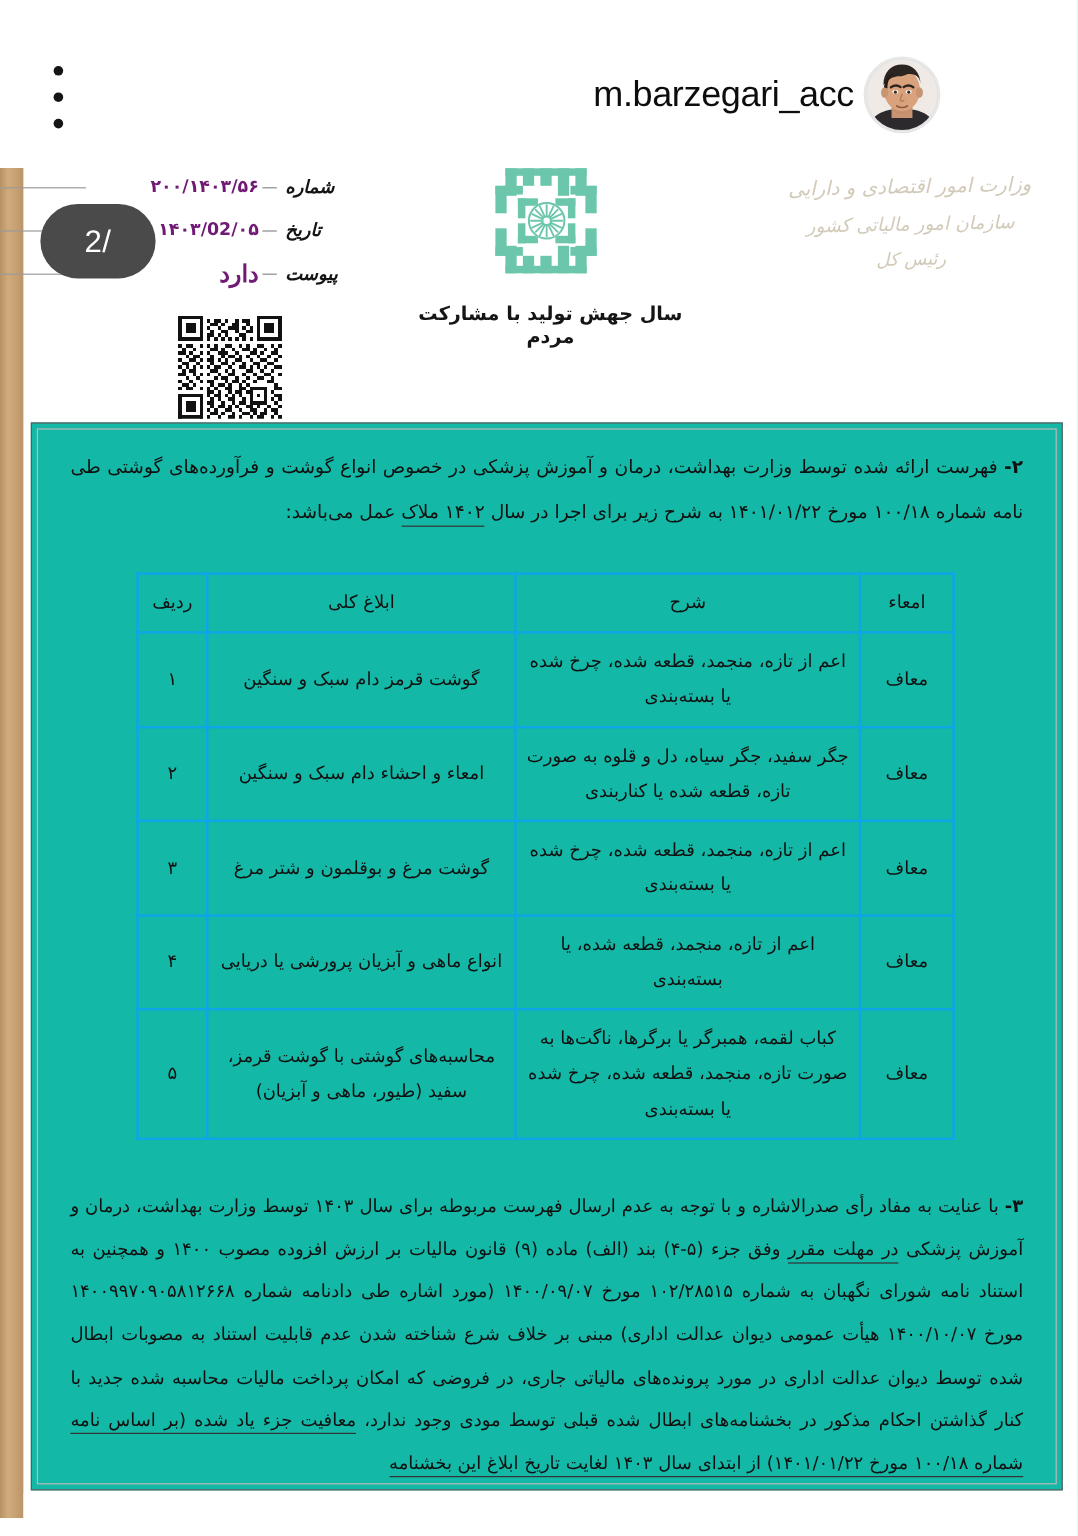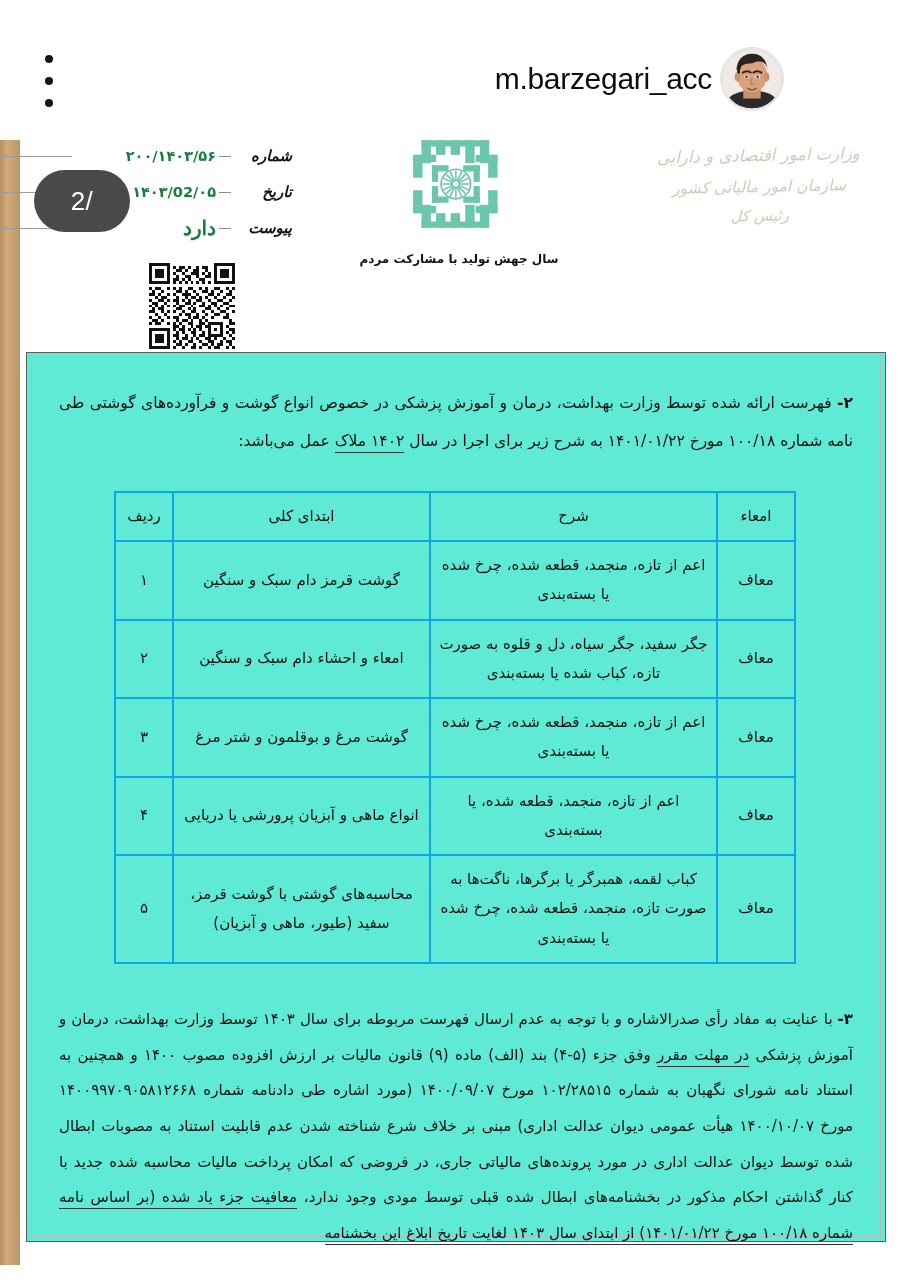--- a/index.html
+++ b/index.html
@@ -113,40 +113,40 @@
   .meta-row {
     position: relative;
     height: 36px;
     display: flex;
     flex-direction: row;
     align-items: center;
     justify-content: flex-start;
   }
   .meta-label {
     width: 58px;
-    text-align: right;
+    text-align: left;
     font-family: "DejaVu Serif", serif;
     font-size: 15px;
     font-style: italic;
     color: #141414;
     font-weight: 700;
     white-space: nowrap;
     padding-left: 4px;
   }
   .meta-rule {
     flex: 0 0 12px;
     height: 1px;
     background: #8a8a8a;
     margin: 0 3px;
   }
   .meta-value {
     font-family: "DejaVu Sans", sans-serif;
     font-size: 14.5px;
     font-weight: 700;
-    color: #15803d;
+    color: #701a75;
     white-space: nowrap;
     letter-spacing: 0.2px;
   }
   .meta-row.leader::after {
     content: "";
     position: absolute;
     left: -85px;
     top: 50%;
     width: 85px;
     height: 1px;
@@ -193,21 +193,21 @@
     left: 50%;
     transform: translateX(-50%);
     top: 4px;
     width: 260px;
     text-align: center;
   }
   .emblem { width: 108px; height: 100px; margin: 0 auto; display: block; }
   .emblem-slogan {
     margin-top: 18px;
     font-family: "DejaVu Sans", sans-serif;
-    font-size: 12px;
+    font-size: 16px;
     font-weight: 700;
     color: #151515;
     direction: rtl;
     letter-spacing: 0.2px;
   }
 
   
   .ministry-mark {
     position: absolute;
     right: 14px;
@@ -228,22 +228,22 @@
   .ministry-mark .l3 { font-size: 15px; }
 
   
   .body-box {
     position: absolute;
     left: 6px;
     top: 222px;
     width: 860px;
     height: 890px;
     border: 1px solid #5e5e5e;
-    background: #5eead4;
-    padding: 18px 24px 14px 24px;
+    background: #14b8a6;
+    padding: 4px 24px 14px 24px;
   }
   .body-box::before {
     content: "";
     position: absolute;
     left: 4px; top: 4px; right: 4px; bottom: 4px;
     border: 1px solid #b9b9b9;
     pointer-events: none;
   }
 
   .para {
@@ -700,34 +700,34 @@
           <colgroup>
             <col class="c-status">
               <col class="c-desc">
               <col class="c-title">
               <col class="c-row">
           </colgroup>
           <thead>
             <tr>
               <th>امعاء</th>
               <th>شرح</th>
-              <th>ابتدای کلی</th>
+              <th>ابلاغ کلی</th>
               <th>ردیف</th>
             </tr>
           </thead>
           <tbody>
             <tr>
               <td class="status">معاف</td>
               <td class="desc">اعم از تازه، منجمد، قطعه شده، چرخ شده یا بسته‌بندی</td>
               <td class="title">گوشت قرمز دام سبک و سنگین</td>
               <td class="rownum">۱</td>
             </tr>
             <tr>
               <td class="status">معاف</td>
-              <td class="desc">جگر سفید، جگر سیاه، دل و قلوه به صورت تازه، کباب شده یا بسته‌بندی</td>
+              <td class="desc">جگر سفید، جگر سیاه، دل و قلوه به صورت تازه، قطعه شده یا کنار‌بندی</td>
               <td class="title">امعاء و احشاء دام سبک و سنگین</td>
               <td class="rownum">۲</td>
             </tr>
             <tr>
               <td class="status">معاف</td>
               <td class="desc">اعم از تازه، منجمد، قطعه شده، چرخ شده یا بسته‌بندی</td>
               <td class="title">گوشت مرغ و بوقلمون و شتر مرغ</td>
               <td class="rownum">۳</td>
             </tr>
             <tr>

